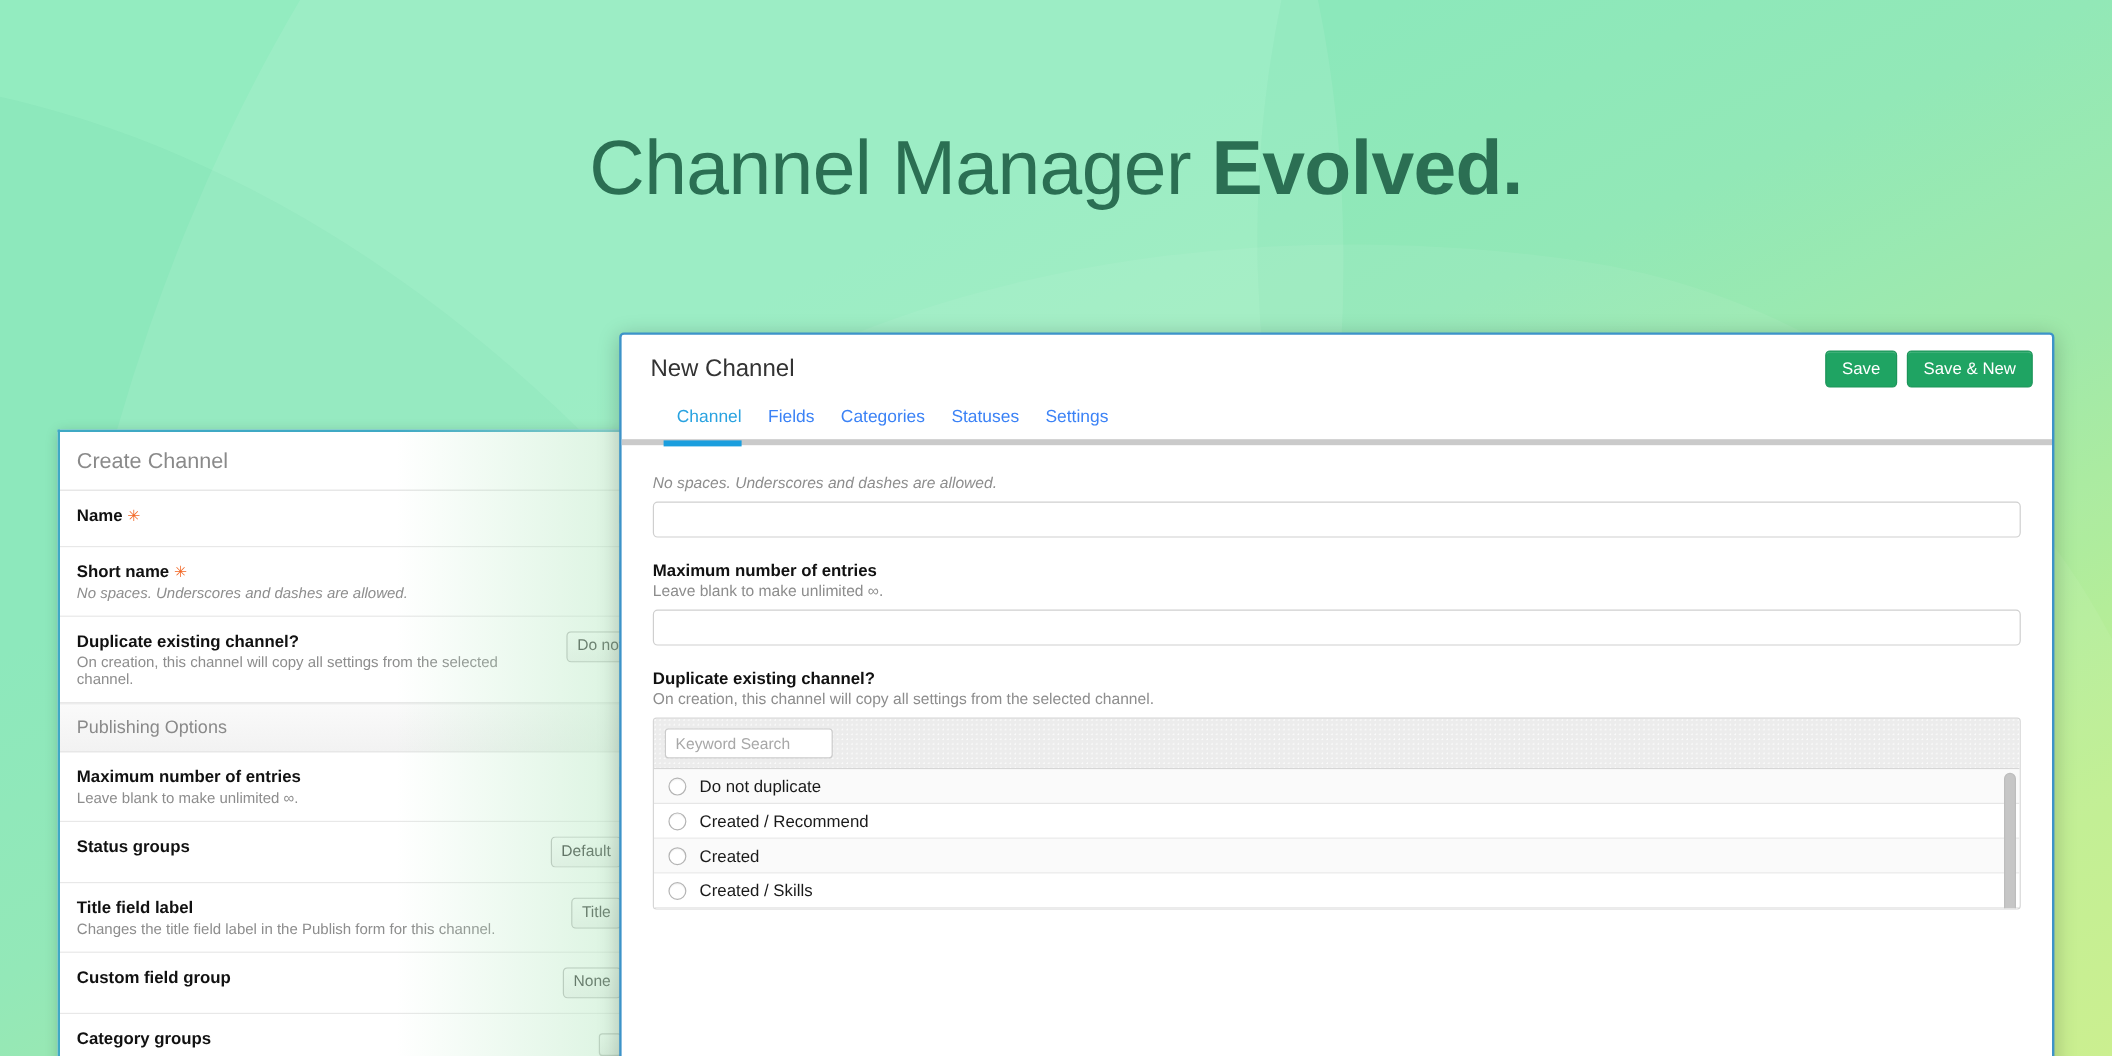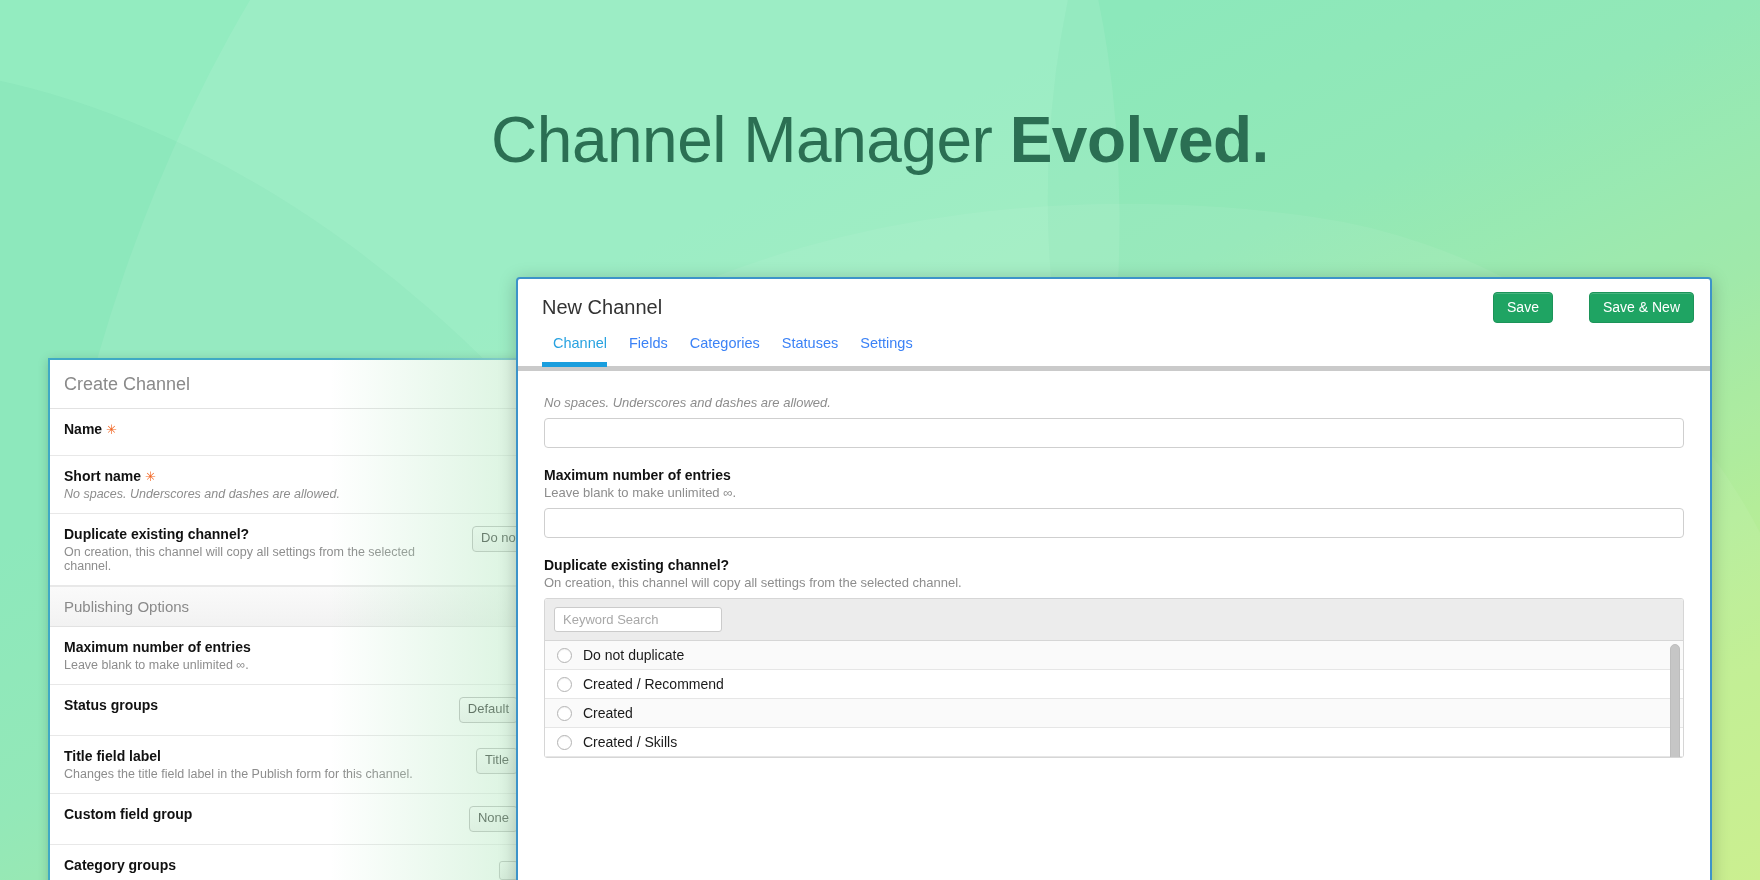--- a/index.html
+++ b/index.html
@@ -230,26 +230,25 @@
     background: #1fa463;
     border: 1px solid #1c9459;
     border-radius: 4px;
     color: #fff;
     font-size: 14px;
     padding: 7px 13px 8px 13px;
     cursor: pointer;
     font-family: inherit;
     line-height: 1;
     box-shadow: inset 0 1px 0 rgba(255,255,255,0.18);
-    margin-left: 28px;
   }
   #dlg-tabs {
-    padding: 0 24px;
+    padding: 0 35px;
     display: flex;
-    align-items: flex-start;
+    align-items: center;
     gap: 0;
     height: 36px;
     position: relative;
   }
   .tab {
     font-size: 14.5px;
     color: #3b82f6;
     padding: 0 11px 11px 11px;
     cursor: pointer;
     position: relative;
@@ -319,21 +318,21 @@
   }
   .pick-search-bar {
     background: #ececec;
     background-image:
       radial-gradient(circle at 1px 1px, rgba(255,255,255,0.85) 0.6px, transparent 0.7px);
     background-size: 4px 4px;
     border-bottom: 1px solid #d6d6d6;
     padding: 8px 9px;
   }
   .pick-search-input {
-    width: 168px;
+    width: 140px;
     height: 25px;
     border: 1px solid #cbcbcb;
     border-radius: 3px;
     background: #fff;
     box-sizing: border-box;
     font-family: inherit;
     font-size: 13px;
     padding: 0 8px;
     color: #333;
     outline: none;

